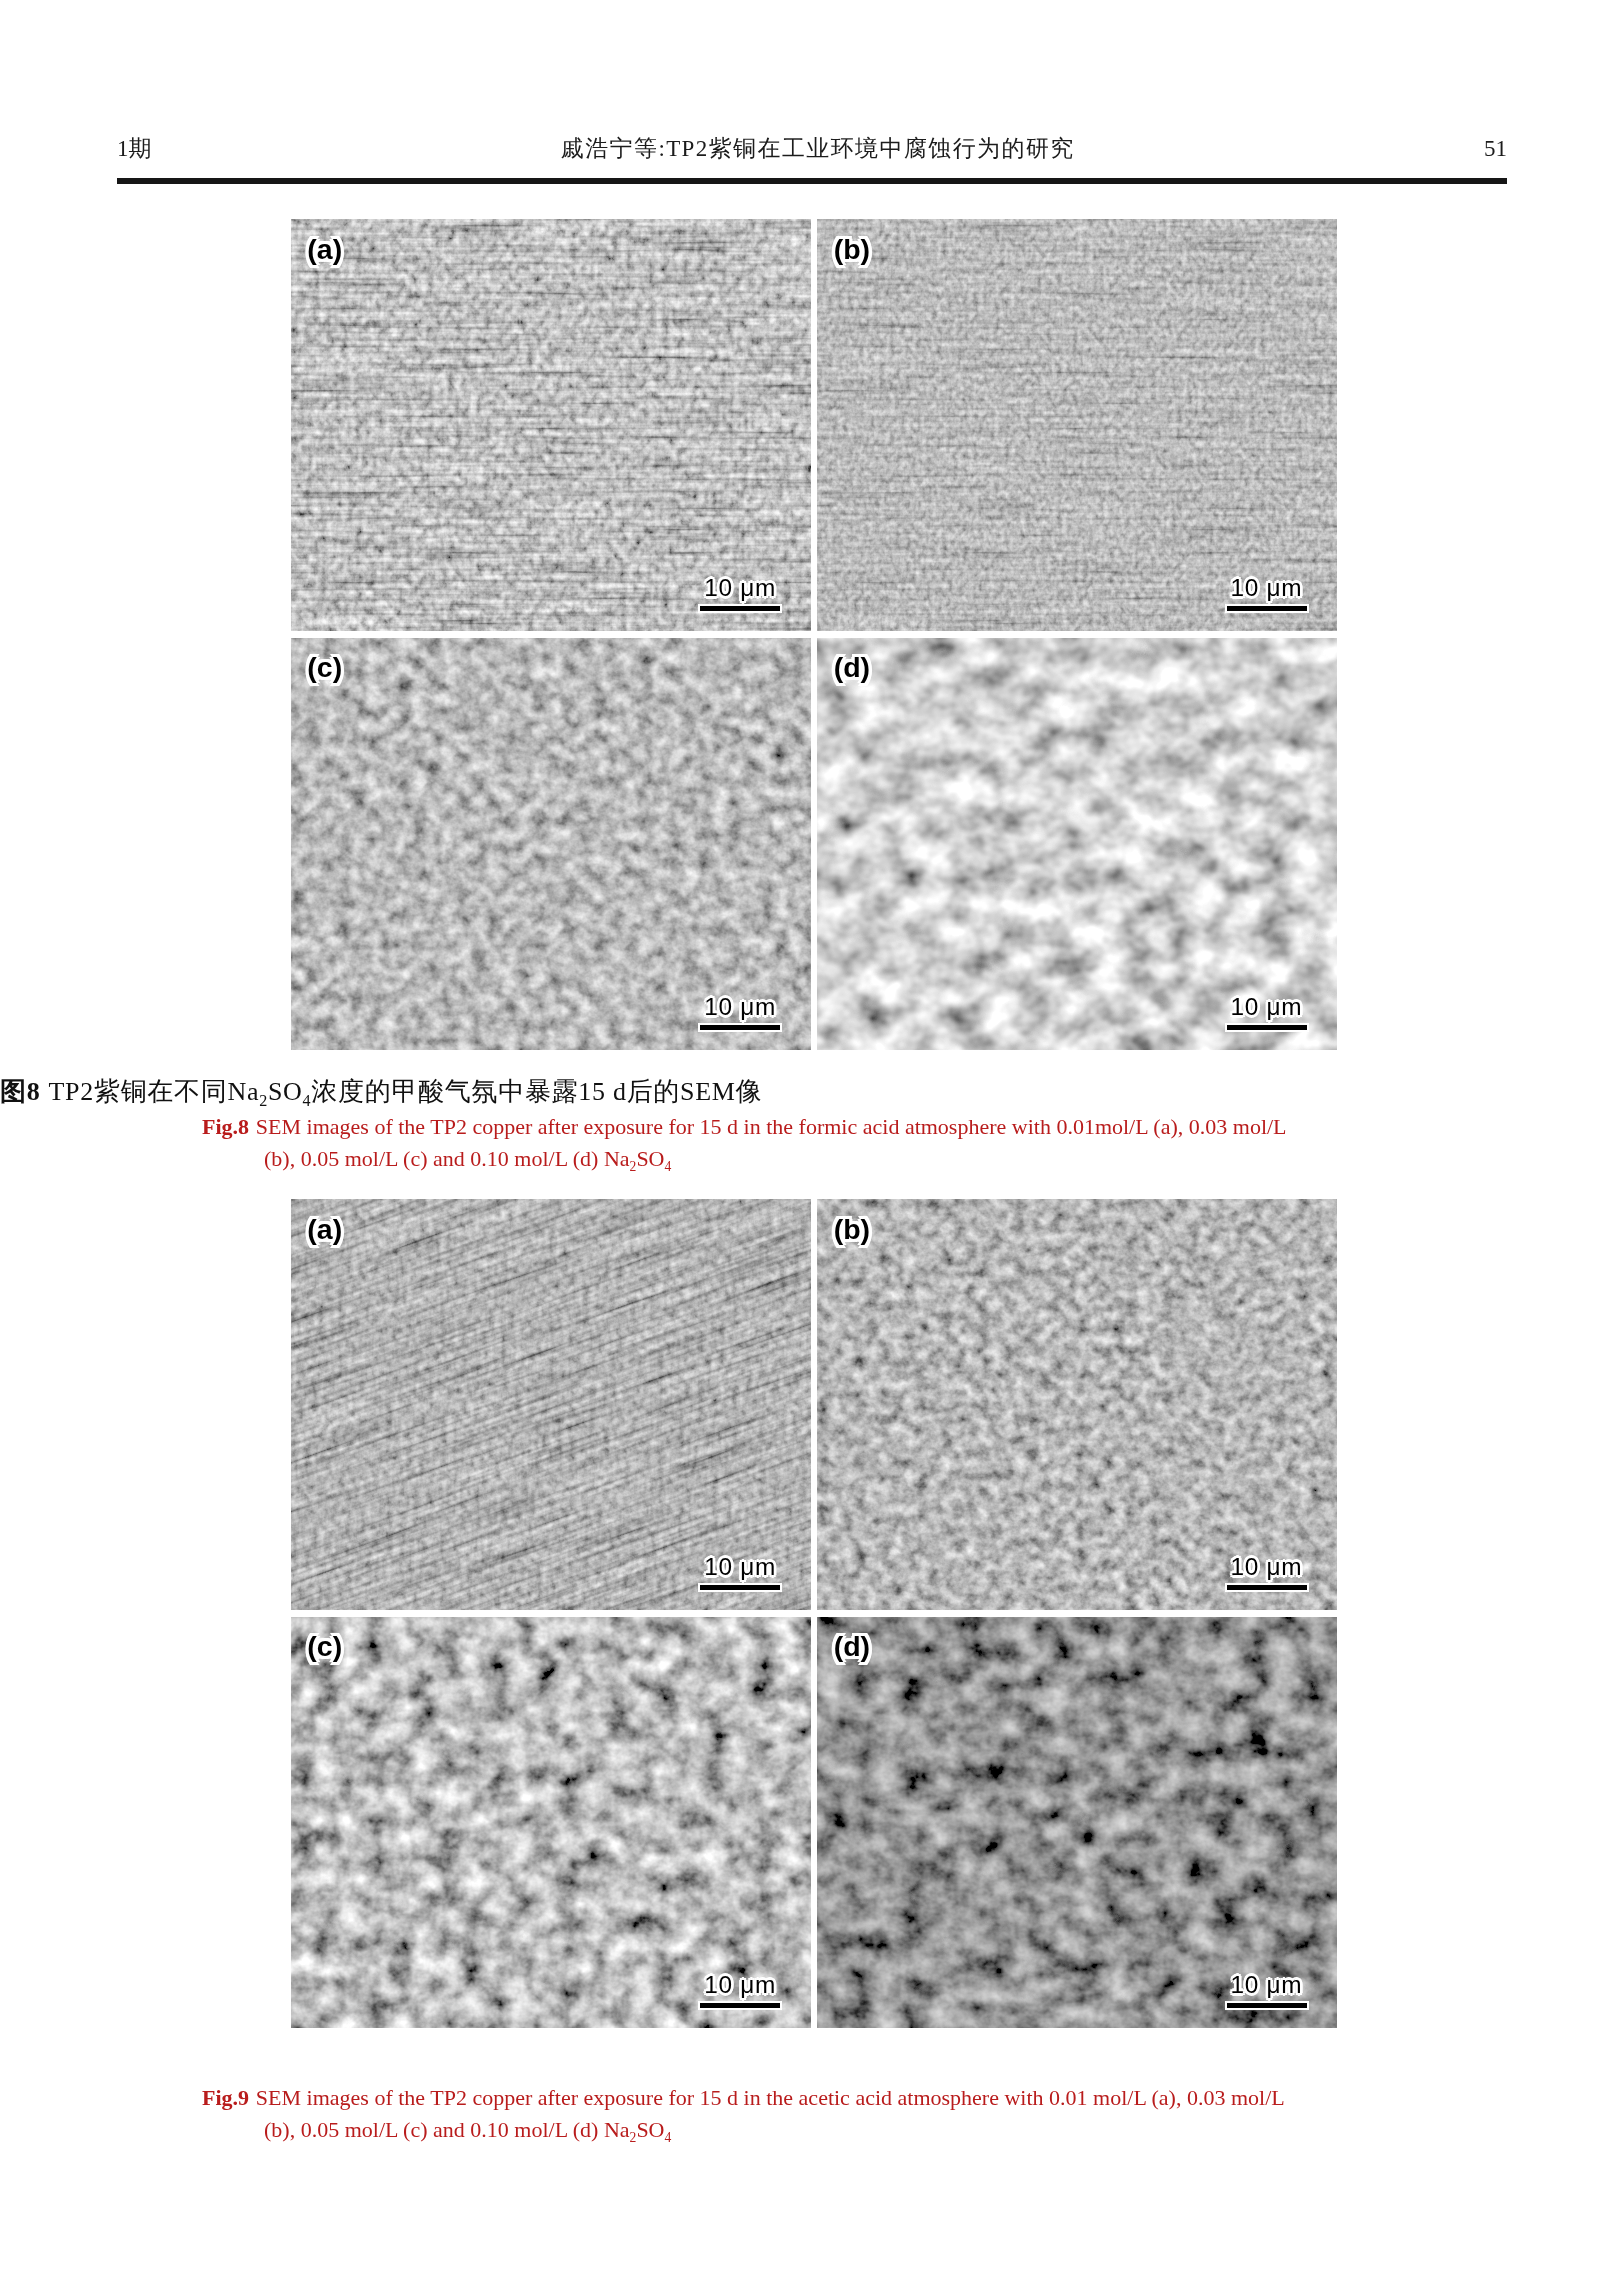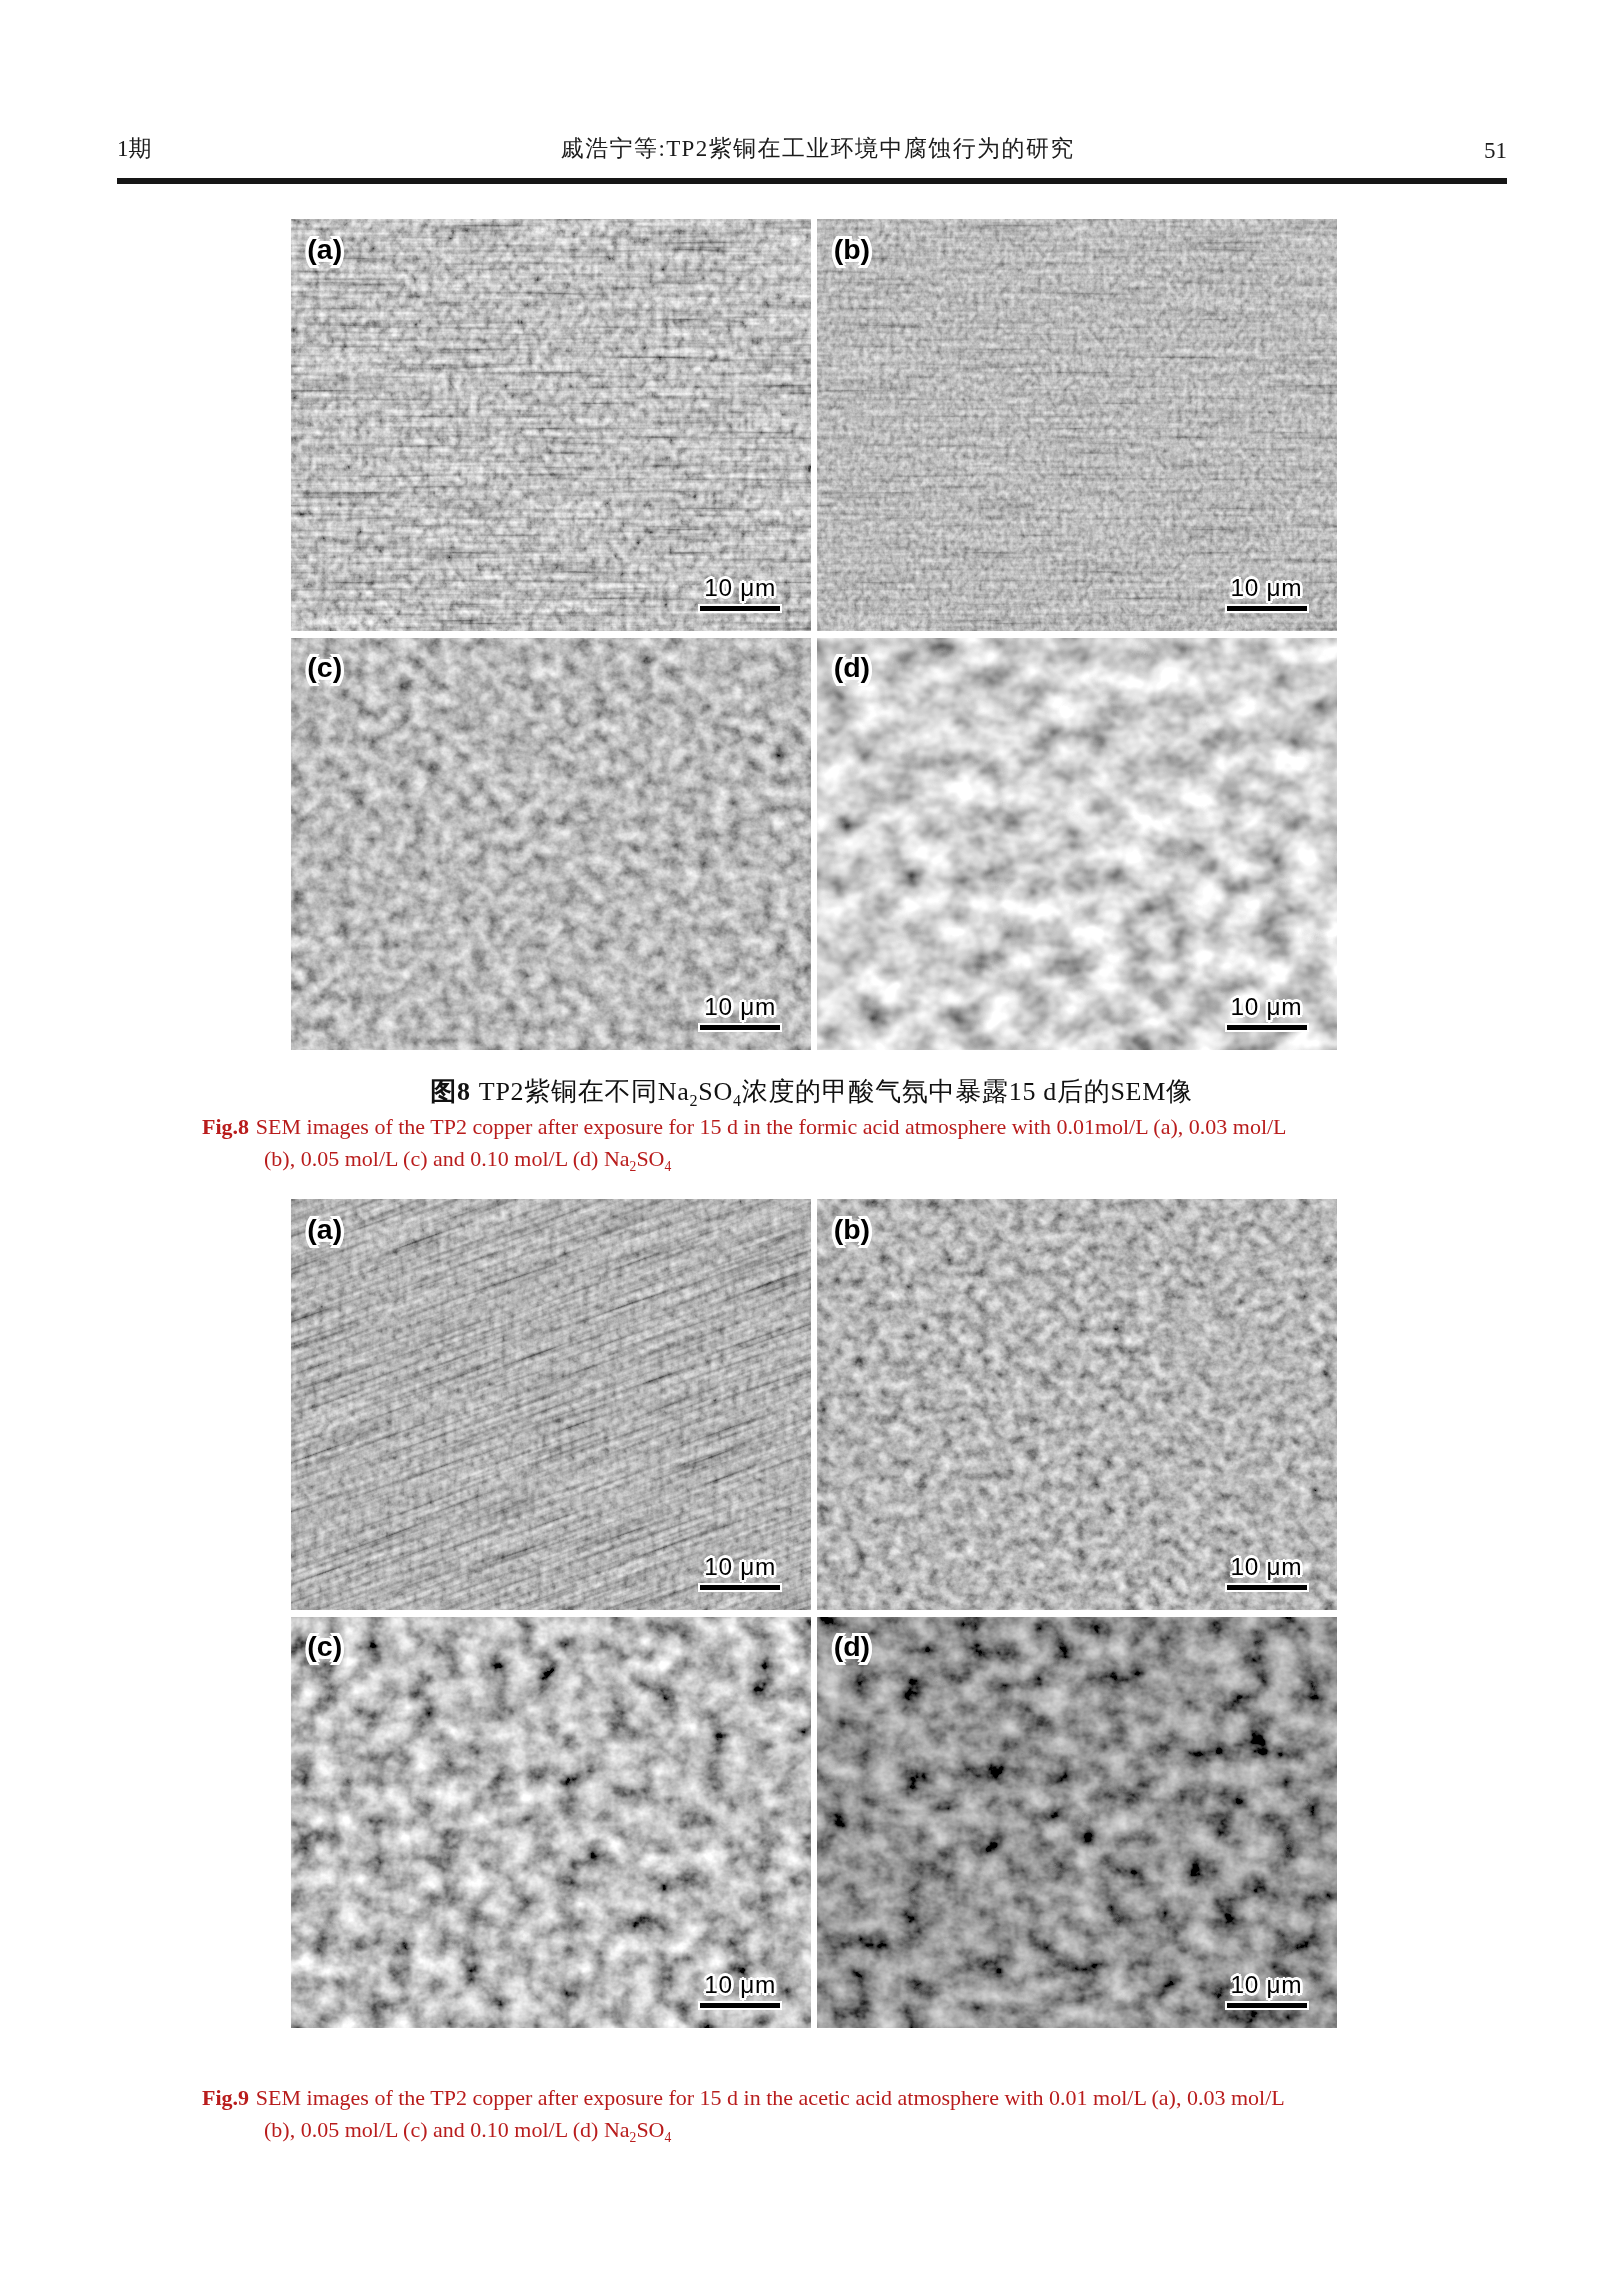--- a/index.html
+++ b/index.html
@@ -5,21 +5,21 @@
   html,body { margin:0; padding:0; background:#ffffff; }
   .page {
     position:relative; width:1623px; height:2295px; background:#ffffff;
     font-family:"Liberation Serif","DejaVu Serif",serif; color:#141414;
     overflow:hidden;
   }
 
   
   .page-header {
     position:absolute; top:133px; left:117px; width:1390px;
-    display:flex; align-items:flex-end;
+    display:flex; align-items:center;
     font-size:23px; color:#1c1c1c;gap:48px;
   }
   .issue-label { white-space:nowrap; }
   .running-title { flex:1; text-align:center; letter-spacing:1.4px; }
   .page-number { white-space:nowrap; }
   .header-rule {
     position:absolute; top:178px; left:117px; width:1390px; height:6.1px;
     background:#161616;
   }
 
@@ -53,21 +53,21 @@
       -2px -2px 0 #fff, 2px -2px 0 #fff, -2px 2px 0 #fff, 2px 2px 0 #fff,
       -2.7px 0 0 #fff, 2.7px 0 0 #fff, 0 -2.7px 0 #fff, 0 2.7px 0 #fff;
   }
   .sbline {
     display:block; width:80px; height:5.4px; background:#000;
     border:2px solid #fff; margin:3.4px auto 0;
   }
 
   
   .caption-zh {
-    position:absolute; left:0; width:1623px; text-align:center;
+    position:absolute; left:0; width:1623px; text-align:left;
     font-size:26px; color:#111; letter-spacing:0.7px;
   }
   #fig8-cap-zh { top:1074px; }
   #fig9-cap-zh { top:2046px; }
   .cap-tag { font-weight:700; margin-right:8.1px; }
 
   .caption-en {
     position:absolute; left:194px; width:1250px;
     font-size:22px; color:#b91c1c; line-height:1.44;margin-left:8px;
   }

